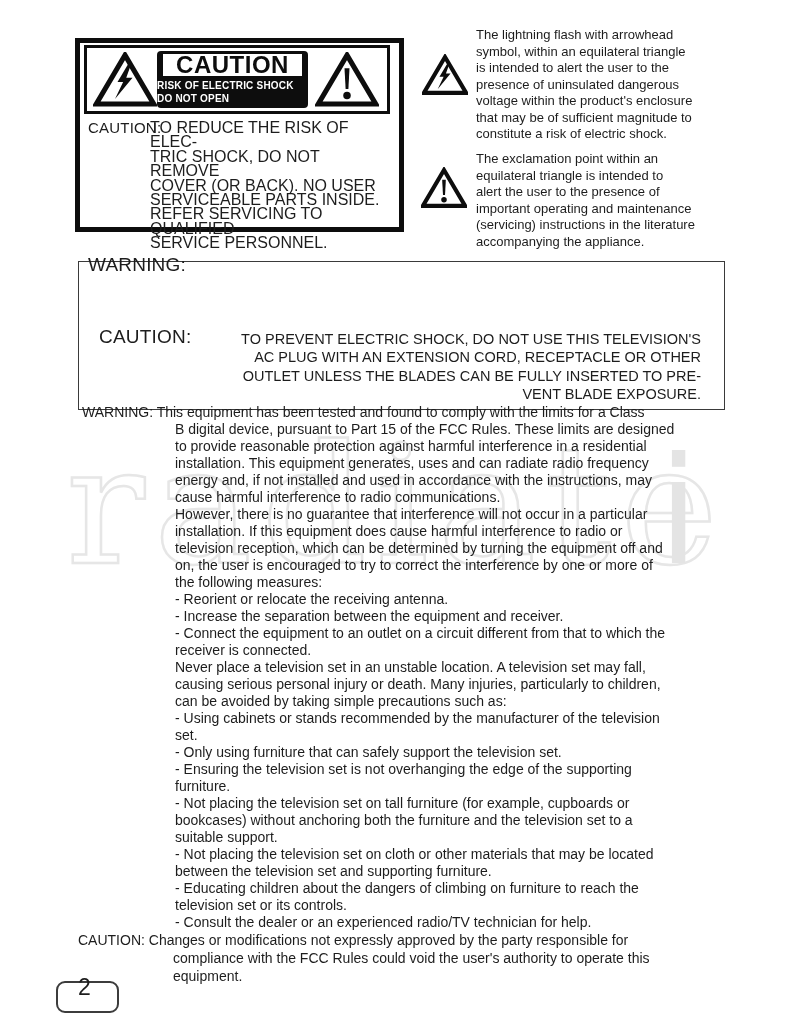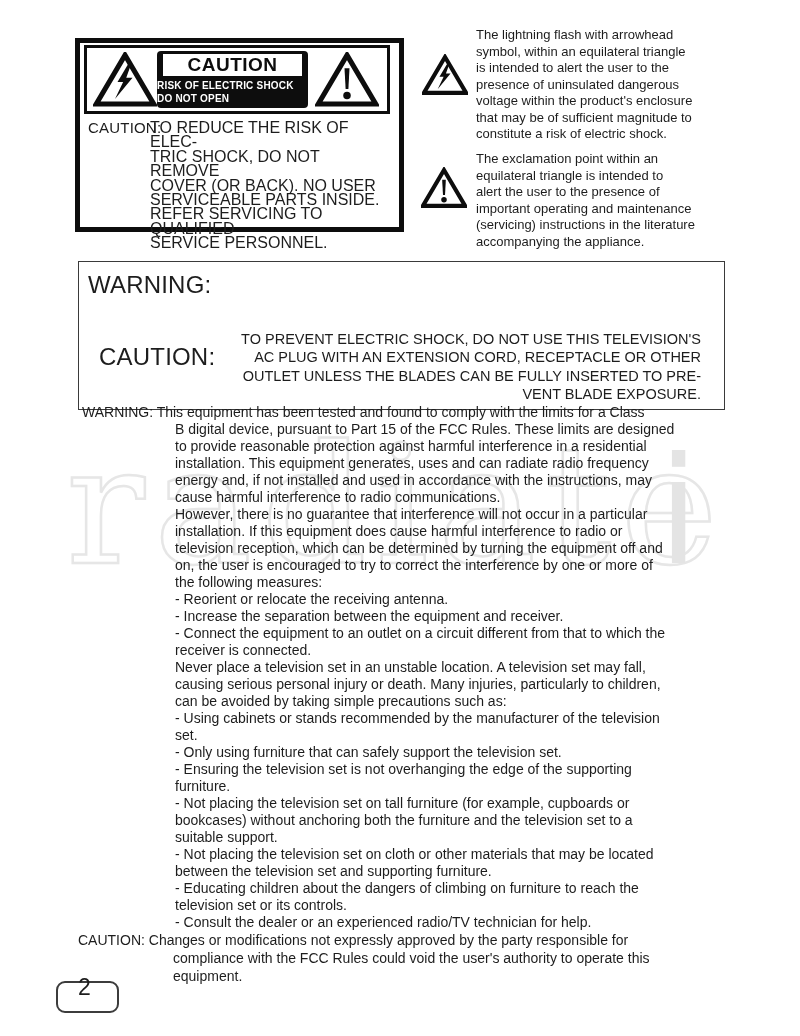--- a/index.html
+++ b/index.html
@@ -23,38 +23,38 @@
                border:5px solid #0d0d0d; }
   .symbol-box { position:absolute; left:4px; top:2px; width:300px; height:63px;
                 border:3px solid #0d0d0d; }
   .tri { position:absolute; }
   .tri-big-left  { left:6px;  top:4px; width:64px; height:55px; }
   .tri-big-right { left:228px; top:4px; width:64px; height:55px; }
   .banner { position:absolute; left:70px; top:3px; width:151px; height:57px;
             background:#0d0d0d; border-radius:4px; }
   .banner-title-box { position:absolute; left:6px; right:6px; top:3px; height:22px;
                       background:#ffffff; display:flex; align-items:center; justify-content:center; }
-  .banner-title { font-size:19px; font-weight:bold; color:#0d0d0d; letter-spacing:.5px; }
+  .banner-title { font-size:24px; font-weight:bold; color:#0d0d0d; letter-spacing:.5px; }
   .banner-sub { position:absolute; left:0; right:0; text-align:left; color:#ffffff;
                 font-weight:bold; font-size:10px; letter-spacing:.2px; }
   .banner-sub1 { top:29px; } .banner-sub2 { top:42px; }
   .cb-label { position:absolute; left:8px; top:76px; font-size:15px; letter-spacing:.2px; }
   .cb-body  { position:absolute; left:70px; top:78px; width:230px;
               font-size:16px; line-height:14.4px; }
 
   
   .tri-sm1 { left:422px; top:54px;  width:46px; height:42px; }
   .tri-sm2 { left:421px; top:167px; width:46px; height:42px; }
   .note-text { position:absolute; left:476px; width:330px; font-size:13px; line-height:16.5px; }
   .note1 { top:27px; } .note2 { top:151px; }
 
   
   .warn-box { position:absolute; left:78px; top:261px; width:645px; height:147px;
               border:1.5px solid #3a3a3a; }
-  .wb-label { position:absolute; font-size:24px; letter-spacing:.2px; color:#1d1d1d;margin-top:17px; }
+  .wb-label { position:absolute; font-size:19px; letter-spacing:.2px; color:#1d1d1d; }
   .wb-label-warning { left:88px;  top:254px; }
   .wb-label-caution { left:99px;  top:326px; }
   .wb-caps { position:absolute; left:221px; width:480px; font-size:14.5px; line-height:18.4px; }
   .wb-caps-a { top:257px; } .wb-caps-b { top:330px;text-align:right; }
 
   
   .fcc { position:absolute; left:82px; top:404px; width:650px;
          font-size:14px; line-height:17px; padding-left:93px; text-indent:-93px; }
   .caution-note { position:absolute; left:78px; top:931px; width:650px;
                   font-size:14px; line-height:18px; padding-left:95px; text-indent:-95px; }

